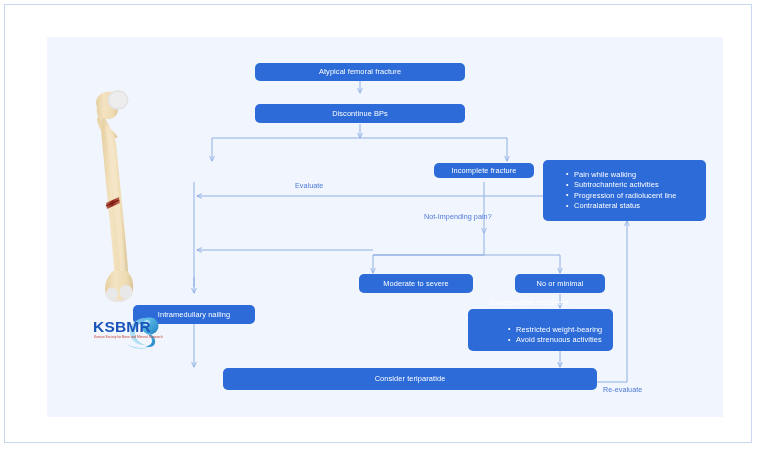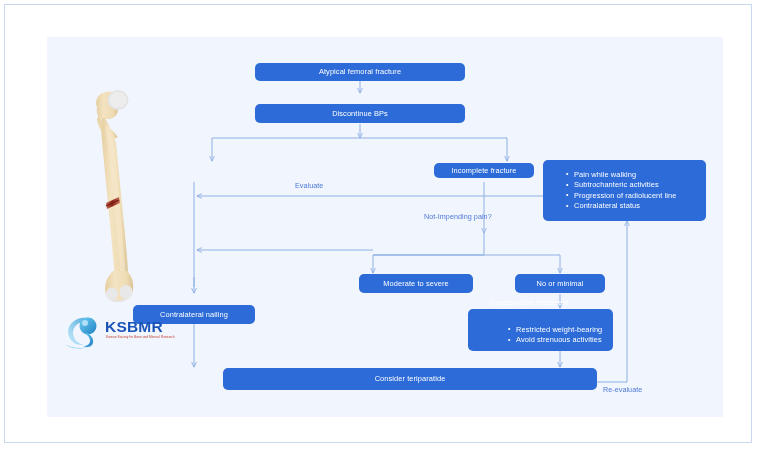--- a/index.html
+++ b/index.html
@@ -70,21 +70,21 @@
     font-size:7.2px;
     color:#4e79d6;
     white-space:nowrap;
     letter-spacing:.05px;
   }
   
   #edges{position:absolute;left:0;top:0;width:676px;height:380px;}
   
   #femur{position:absolute;left:38px;top:48px;width:56px;height:222px;}
   
-  #logo{position:absolute;left:16px;top:277px;width:118px;height:38px;}
+  #logo{position:absolute;left:4px;top:277px;width:118px;height:38px;text-align:right;}
   #logo .ktext{
     position:absolute;left:42px;top:4px;
     font-size:15.5px;font-weight:bold;
     color:#1a54b8;letter-spacing:.2px;
     font-family:"Liberation Sans", sans-serif;
   }
   #logo .ksub{
     position:absolute;left:43px;top:21px;
     font-size:3.2px;color:#c0392b;
     letter-spacing:.05px;white-space:nowrap;
@@ -181,21 +181,21 @@
 
     <div class="node left" style="left:421px;top:272px;width:145px;height:42px;padding:5px 5px 5px 22px;">
       <span class="bhead">Conservative treatment</span>
       <ul class="blist">
         <li>Restricted weight-bearing</li>
         <li>Avoid strenuous activities</li>
       </ul>
     </div>
 
     <div class="node" style="left:86px;top:268px;width:122px;height:19px;">
-      <span class="ln">Contralateral nailing</span>
+      <span class="ln">Intramedullary nailing</span>
     </div>
 
     <div class="node" style="left:176px;top:331px;width:374px;height:22px;">
       <span class="ln">Consider teriparatide</span>
     </div>
 
     <div class="elabel" style="left:248px;top:144px;">Evaluate</div>
 
     <div class="elabel" style="left:377px;top:175px;">Not-Impending pain?</div>
 

